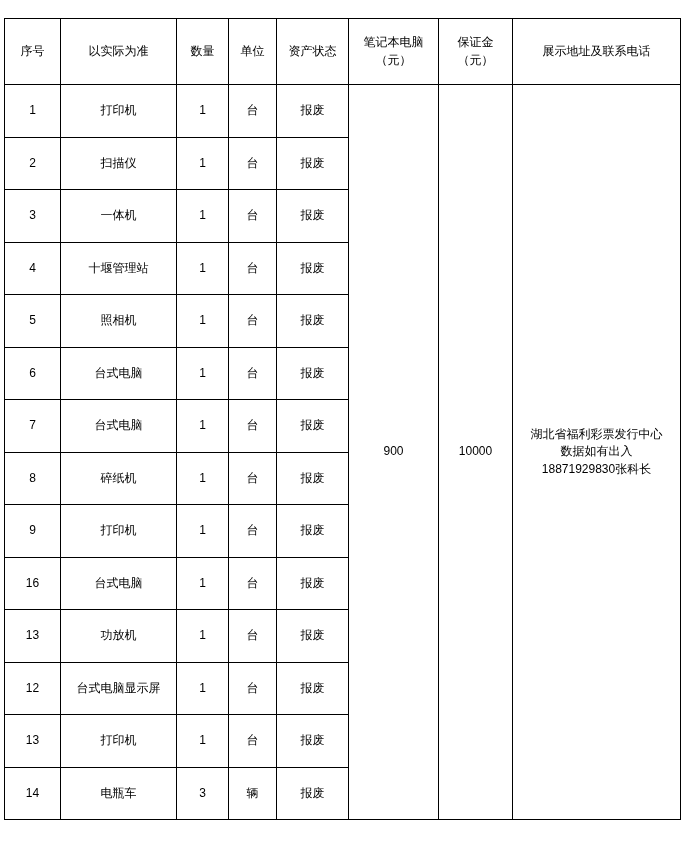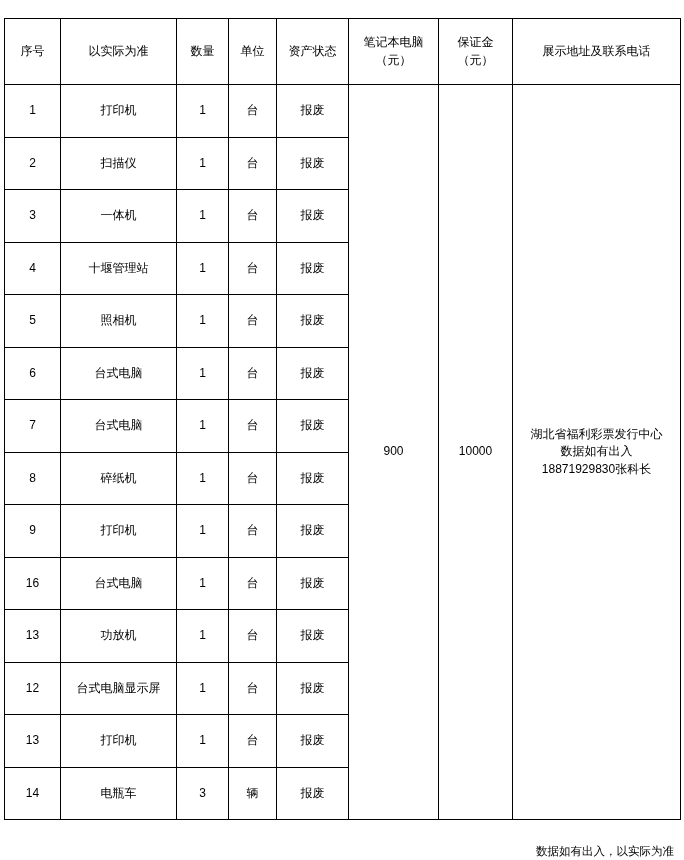--- a/index.html
+++ b/index.html
@@ -208,14 +208,13 @@
       <tr>
         <td>14</td>
         <td>电瓶车</td>
         <td>3</td>
         <td>辆</td>
         <td>报废</td>
       </tr>
     </tbody>
   </table>
 
-  <div class="note">数据如有出入，以实际为准</div>
 </div>
 
 </body></html>

